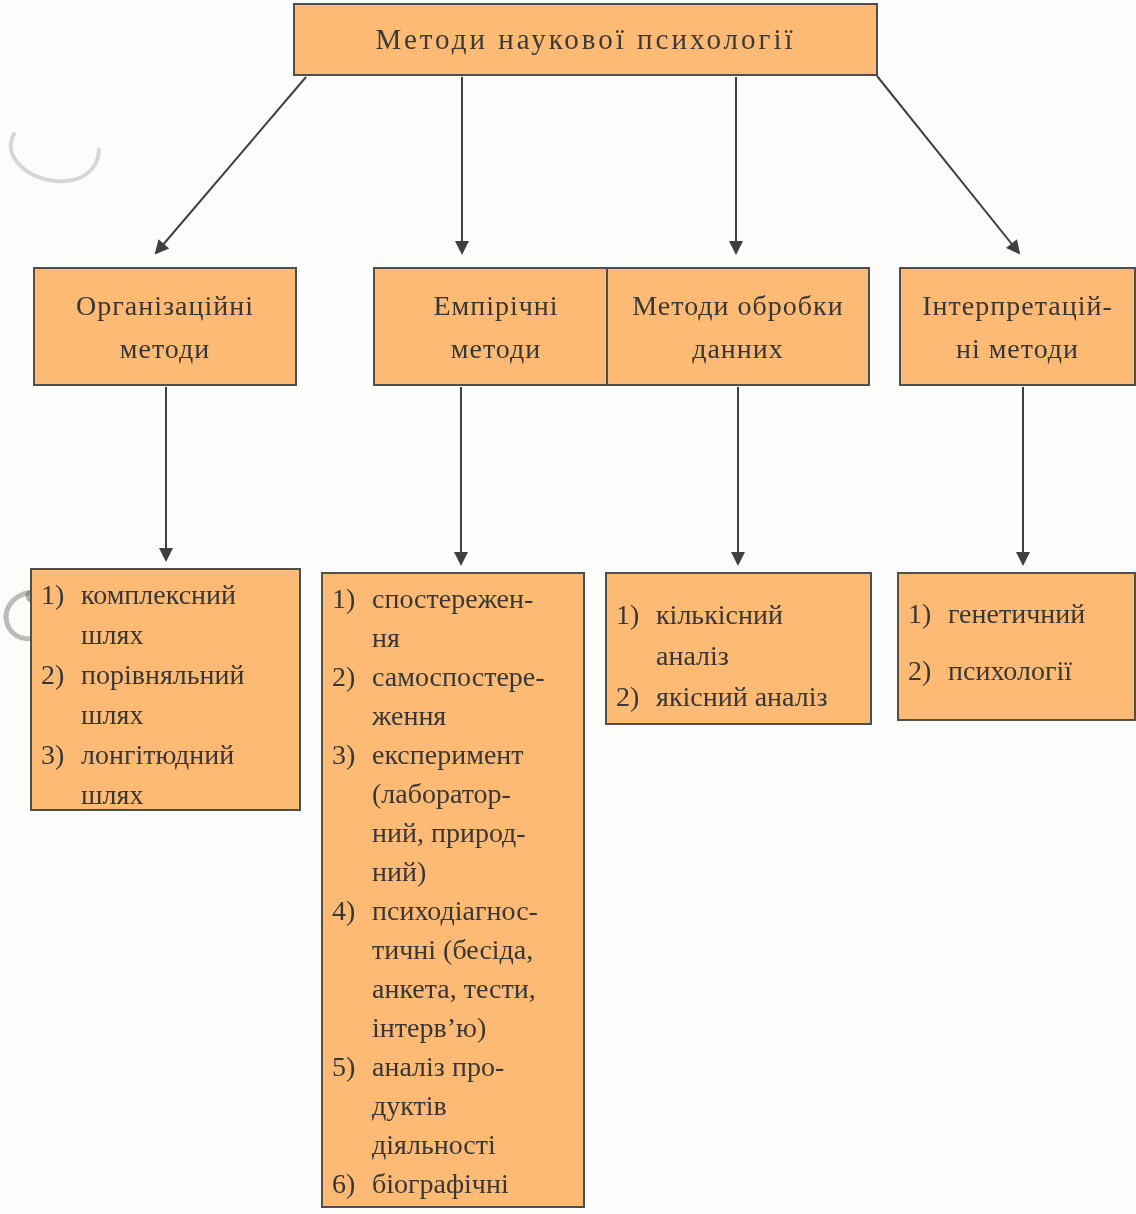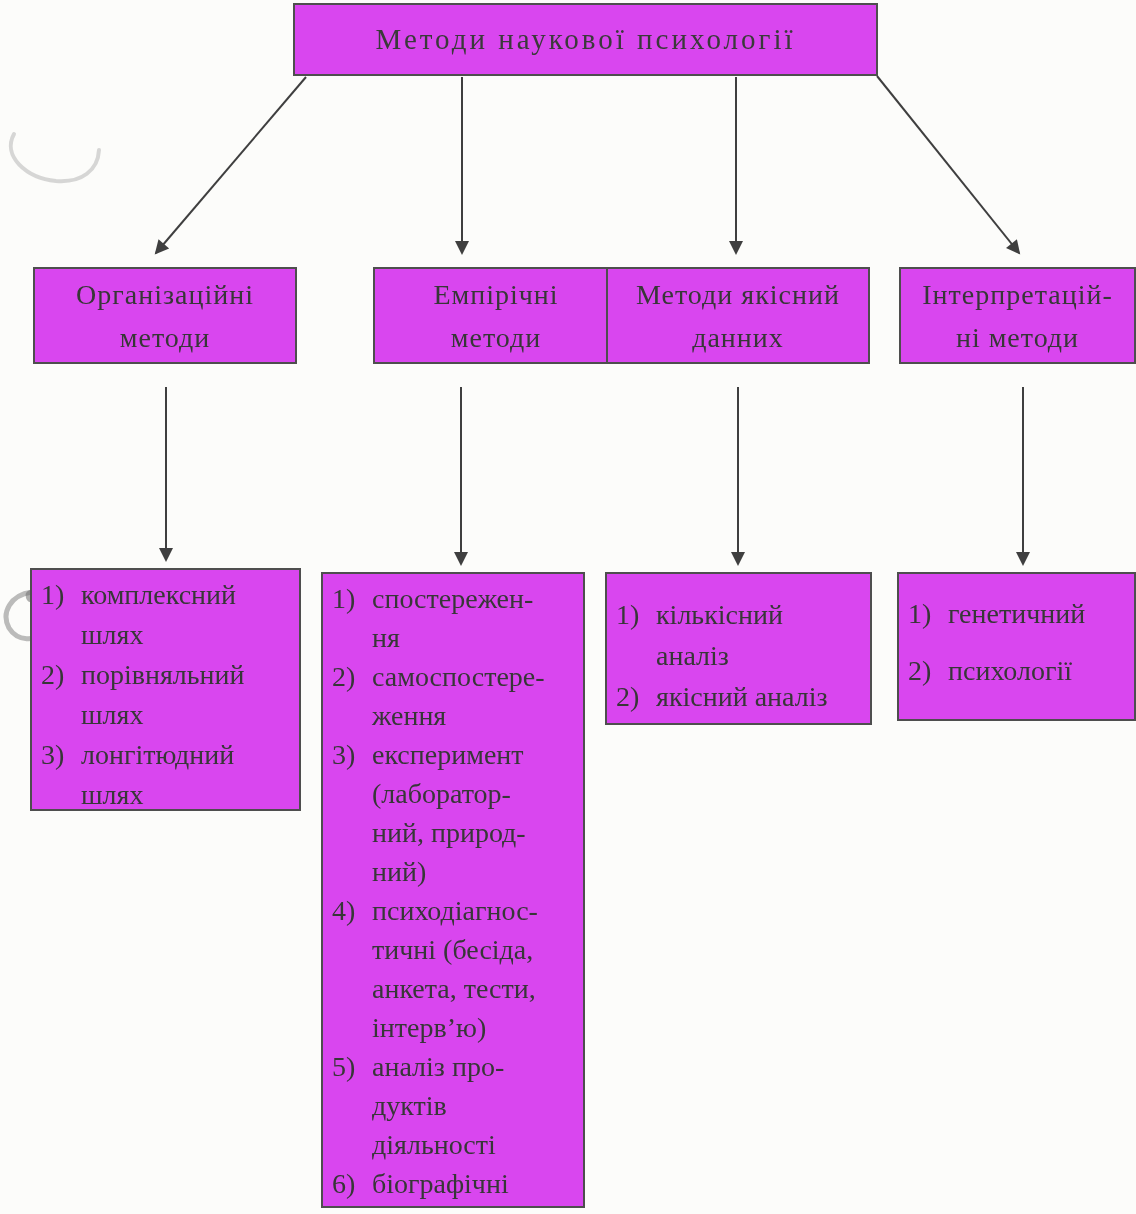--- a/index.html
+++ b/index.html
@@ -14,33 +14,33 @@
   }
   .wires {
     position: absolute;
     left: 0; top: 0;
     width: 1136px; height: 1214px;
     z-index: 0;
   }
   .box {
     position: absolute;
     border: 2px solid #4e4e4e;
-    background: #d946ef;
+    background: #fdba74;
     z-index: 1;
   }
   .title-box {
     left: 293px; top: 3px;
     width: 585px; height: 73px;
     display: flex; align-items: center; justify-content: center;
     font-size: 29px;
     letter-spacing: 3px;
     color: #3a3a3a;
   }
   .header-box {
-    top: 267px; height: 97px;
+    top: 267px; height: 119px;
     display: flex; align-items: center; justify-content: center;
     text-align: center;
     font-size: 28px;
     line-height: 43px;
     letter-spacing: 1px;
     white-space: pre-line;
   }
   .hb-1 { left: 33px;  width: 264px; }
   .hb-2 { left: 325px; width: 246px; margin-left: 48px; }
   .hb-3 { left: 606px; width: 264px; }
@@ -83,21 +83,21 @@
   <path d="M 32 592 C 10 595, 1 613, 9 628 C 17 641, 36 643, 45 630" fill="none" stroke="#8f8f8f" stroke-width="5" opacity="0.6" stroke-linecap="round"></path>
   <path d="M 30 590 q 8 2 6 12 q -8 2 -10 -4 q -2 -6 4 -8 Z" fill="#6f6f6f" opacity="0.55"></path>
 </svg>
 
 <div class="box title-box">Методи наукової психології</div>
 
 <div class="box header-box hb-1">Організаційні
 методи</div>
 <div class="box header-box hb-2">Емпірічні
 методи</div>
-<div class="box header-box hb-3">Методи якісний
+<div class="box header-box hb-3">Методи обробки
 данних</div>
 <div class="box header-box hb-4">Інтерпретацій-
 ні методи</div>
 
 <div class="box list-box lb-1">
     <div class="list-item">
       <span class="num">1)</span>
       <span class="txt">комплексний<br>шлях</span>
     </div>
     <div class="list-item">

